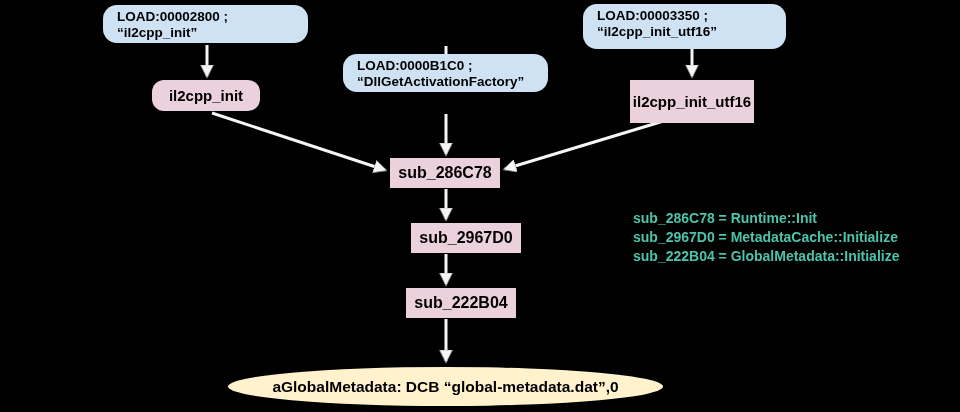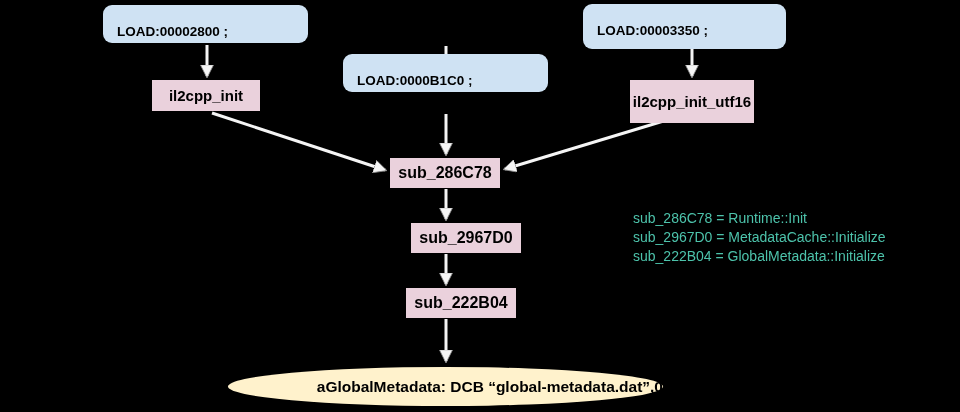--- a/index.html
+++ b/index.html
@@ -18,68 +18,68 @@
     font-family: "Liberation Sans", "DejaVu Sans", sans-serif;
   }
   .stage { position: relative; width: 960px; height: 412px; }
 
   svg.edges { position: absolute; left: 0; top: 0; width: 960px; height: 412px; }
 
   .load-node {
     position: absolute;
     background: var(--load-fill);
     color: var(--node-text);
-    border-radius: 9px;
+    border-radius: 14px;
     font-weight: bold;
     font-size: 13.5px;
     line-height: 15.5px;
-    padding: 19px 8px 0 14px;
+    padding: 4px 8px 0 14px;
   }
   #load1 { left: 103px; top: 5px;  width: 205px; height: 38px; }
   #load2 { left: 343px; top: 6px;  width: 205px; height: 38px; margin-top: 48px; }
   #load3 { left: 583px; top: 4px;  width: 203px; height: 45px; }
   .load-node .line { display: block; white-space: nowrap; }
 
   .func-node {
     position: absolute;
     background: var(--func-fill);
     color: var(--node-text);
     font-weight: bold;
     font-size: 15px;
     display: flex;
     align-items: center;
     justify-content: center;
     white-space: nowrap;
   }
-  #fn-il2cpp-init       { left: 152px; top: 80px;  width: 108px; height: 31px; }
+  #fn-il2cpp-init       { left: 152px; top: 80px;  width: 108px; height: 31px; border-radius: 12px; }
   #fn-dllgetactivation  { left: 355px; top: 80px;  width: 183px; height: 32px; }
   #fn-il2cpp-init-utf16 { left: 630px; top: 80px;  width: 124px; height: 43px; }
   #fn-sub-286c78 { left: 390px; top: 158px; width: 110px; height: 30px; font-size: 16px; align-items: center; }
   #fn-sub-2967d0 { left: 390px; top: 223px; width: 110px; height: 30px; font-size: 16px; margin-left: 21px; }
   #fn-sub-222b04 { left: 390px; top: 288px; width: 110px; height: 30px; font-size: 16px; margin-left: 16px; }
 
   .data-node {
     position: absolute;
     left: 228px; top: 367px; width: 435px; height: 39px;
     background: var(--data-fill);
     color: var(--node-text);
     border-radius: 50%;
     font-weight: bold;
     font-size: 15.5px;
     display: flex;
     align-items: center;
-    justify-content: flex-end;
+    justify-content: center;
     white-space: nowrap;
   }
 
   .annotations {
     position: absolute;
     left: 633px; top: 209px;
     color: var(--annotation-color);
-    font-weight: normal;
+    font-weight: bold;
     font-size: 14px;
     line-height: 19px;
     white-space: nowrap;
   }
 </style>
 </head>
 <body>
 
 <div class="stage">
 
@@ -105,20 +105,21 @@
   <div class="load-node" id="load1">
     <span class="line">LOAD:00002800 ;</span>
     <span class="line">“il2cpp_init”</span>
   </div>
   <div class="load-node" id="load2">
     <span class="line">LOAD:0000B1C0 ;</span>
     <span class="line">“DllGetActivationFactory”</span>
   </div>
   <div class="load-node" id="load3">
     <span class="line">LOAD:00003350 ;</span>
+    <span class="line">“il2cpp_init_utf16”</span>
   </div>
 
   <div class="func-node" id="fn-il2cpp-init">
     <span>il2cpp_init</span>
   </div>
   <div class="func-node" id="fn-il2cpp-init-utf16">
     <span>il2cpp_init_utf16</span>
   </div>
   <div class="func-node" id="fn-sub-286c78">
     <span>sub_286C78</span>

